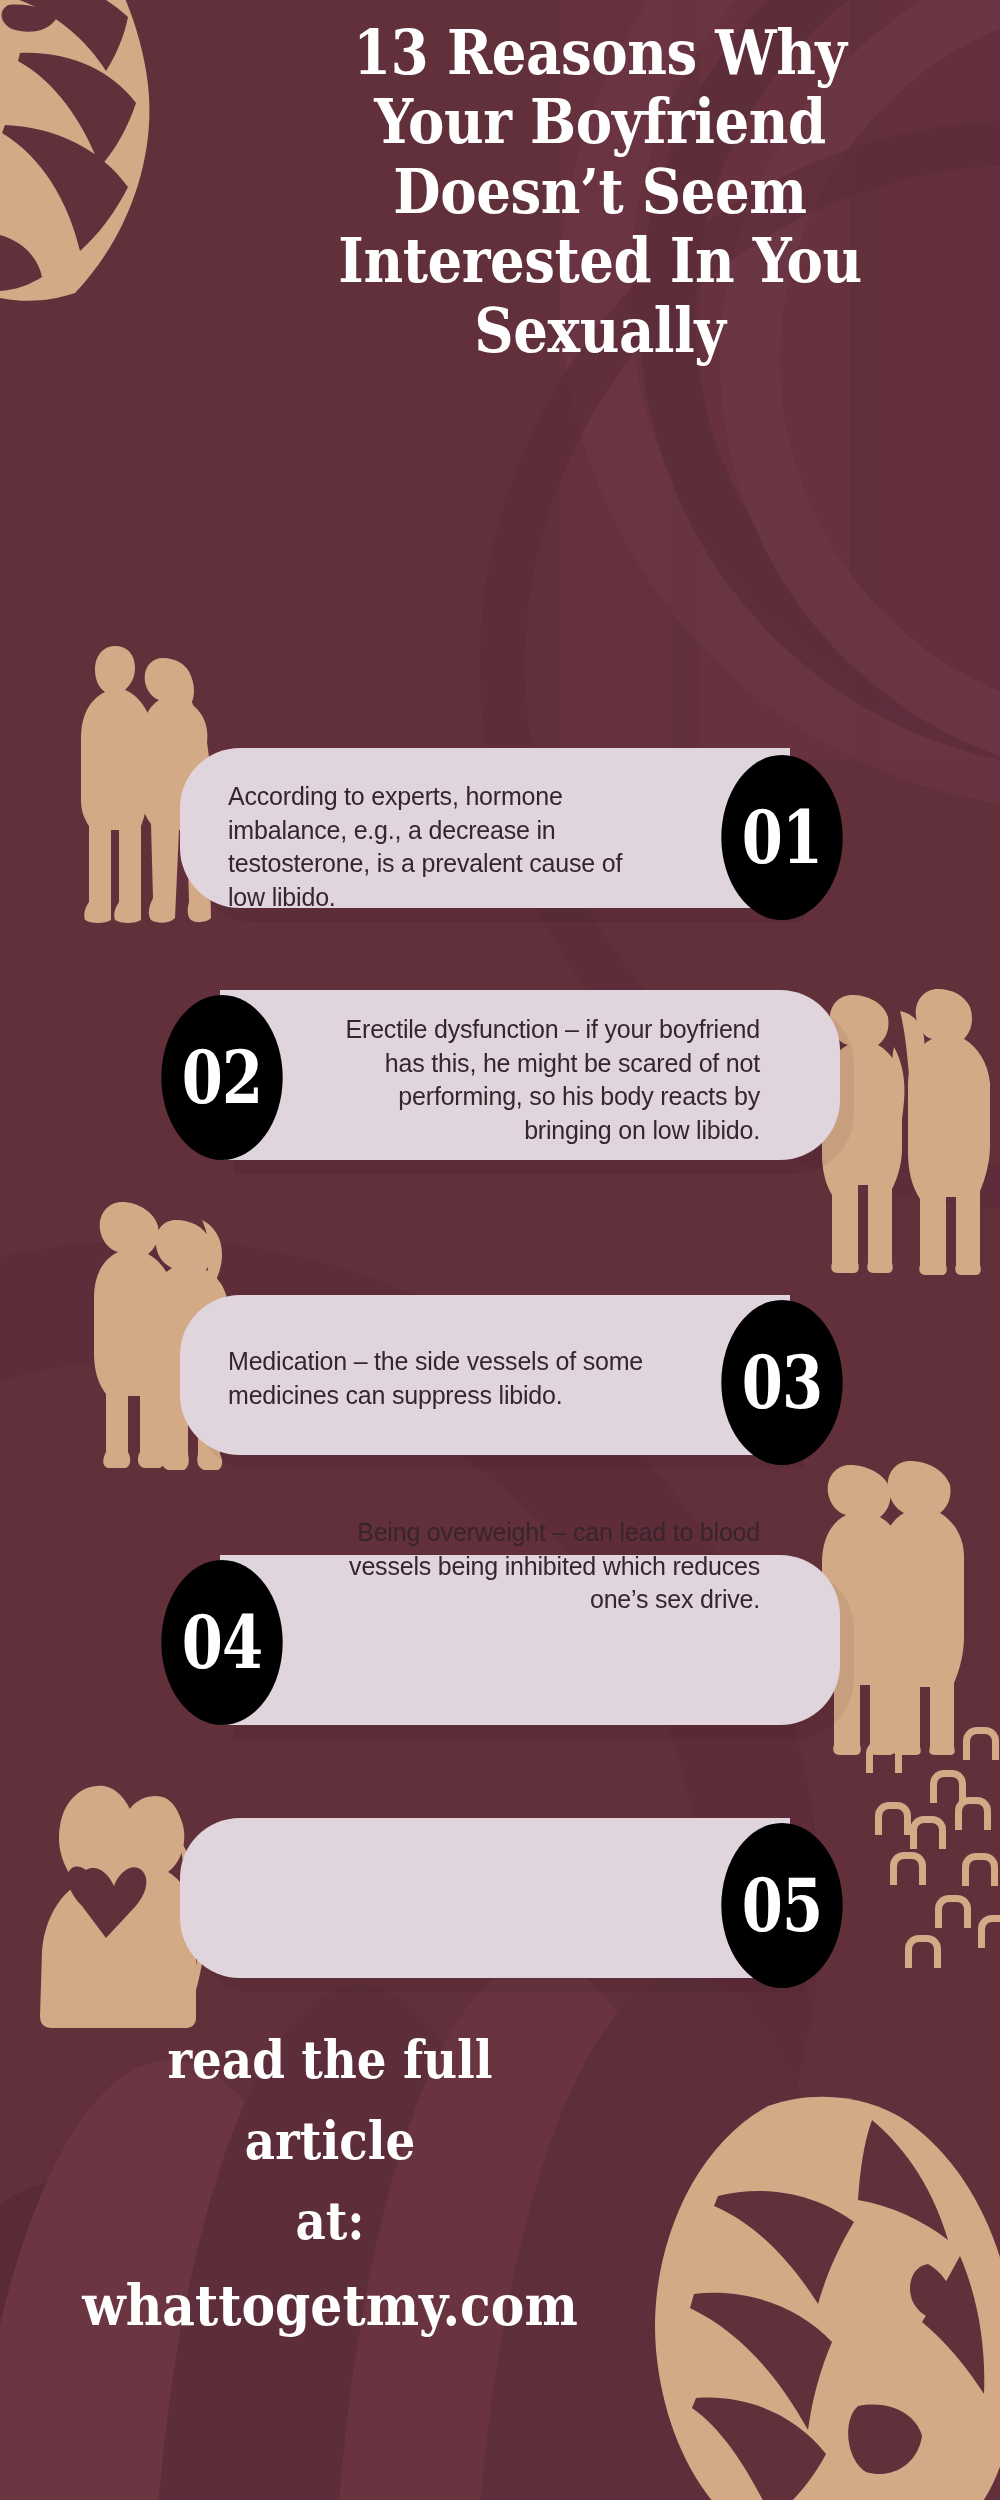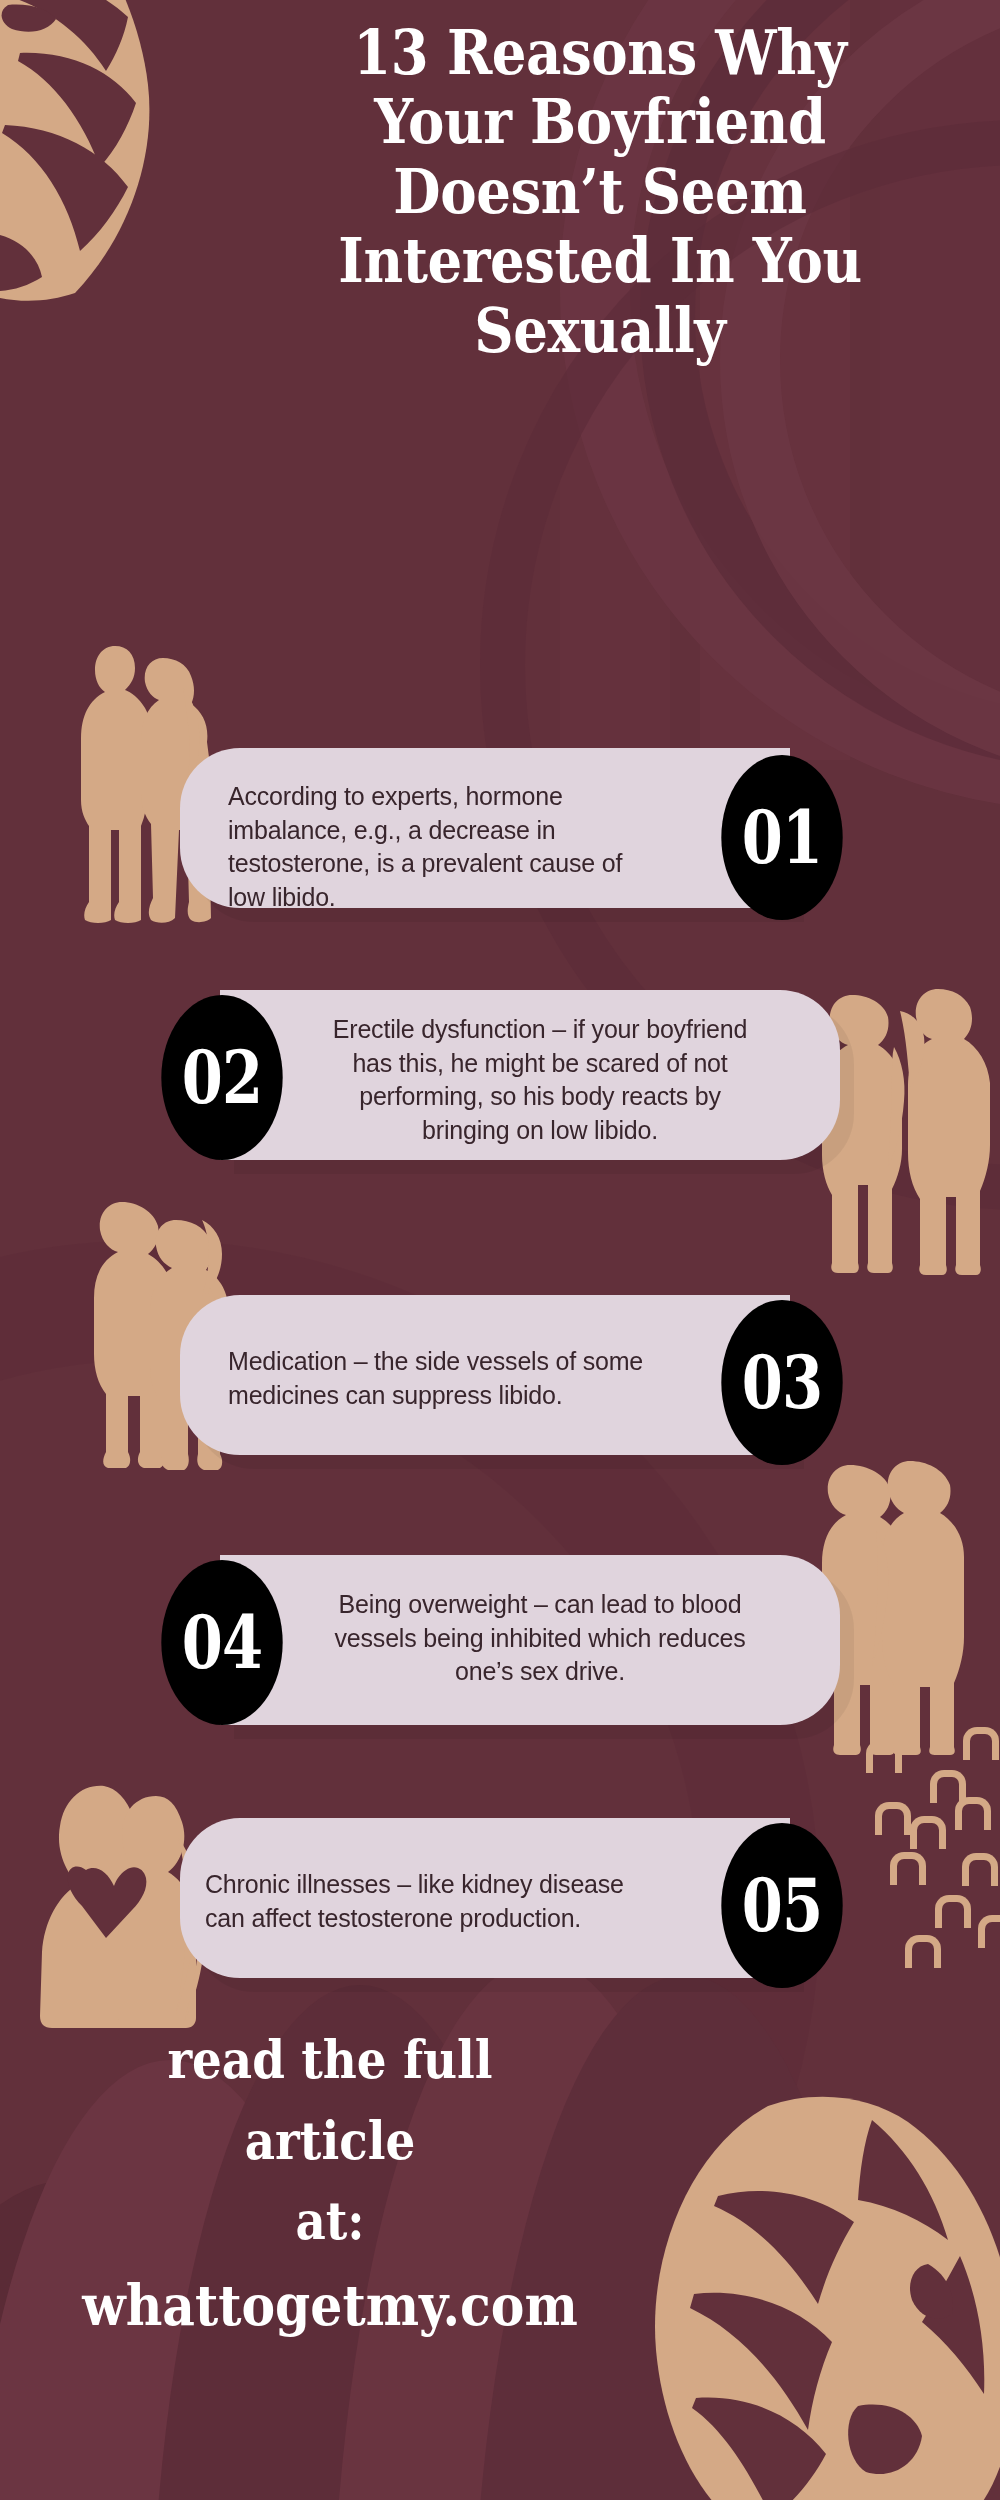--- a/index.html
+++ b/index.html
@@ -84,21 +84,21 @@
 
   .card-text {
     position: absolute;
     color: #38252c;
     font-family: "Liberation Sans", sans-serif;
     font-size: 25px;
     line-height: 1.34;
     letter-spacing: -0.2px;
   }
   .card-text.right { text-align: left; }
-  .card-text.left  { text-align: center; }
+  .card-text.left  { text-align: right; }
 
   .badge {
     position: absolute;
     background: #000000;
     border-radius: 50%;
     color: #ffffff;
     font-family: "DejaVu Serif", serif;
     font-weight: bold;
     display: flex;
     align-items: center;
@@ -347,27 +347,26 @@
     <span>02</span>
   </div>
 
   <div class="card round-left" style="left:180px;top:1295px;width:610px;height:160px;"></div>
   <div class="card-text right" style="left:228px;top:1345px;width:430px;">Medication – the side vessels of some medicines can suppress libido.</div>
   <div class="badge" style="left:708px;top:1300px;width:148px;height:165px;">
     <span>03</span>
   </div>
 
   <div class="card round-right" style="left:220px;top:1555px;width:620px;height:170px;"></div>
-  <div class="card-text left" style="left:320px;top:1588px;width:440px;">Being overweight – can lead to blood vessels being inhibited which reduces one’s sex drive.</div>
+  <div class="card-text left" style="left:320px;top:1516px;width:440px;">Being overweight – can lead to blood vessels being inhibited which reduces one’s sex drive.</div>
   <div class="badge" style="left:148px;top:1560px;width:148px;height:165px;">
     <span>04</span>
   </div>
 
   <div class="card round-left" style="left:180px;top:1818px;width:610px;height:160px;"></div>
-  <div class="card-text right" style="left:205px;top:1868px;width:455px;">Chronic illnesses – like kidney disease can affect testosterone production.</div>
   <div class="badge" style="left:708px;top:1823px;width:148px;height:165px;">
     <span>05</span>
   </div>
 
   <div class="footer">
     <span class="fl">read the full</span>
     <span class="fl">article</span>
     <span class="fl">at:</span>
     <span class="fl url">whattogetmy.com</span>
   </div>

